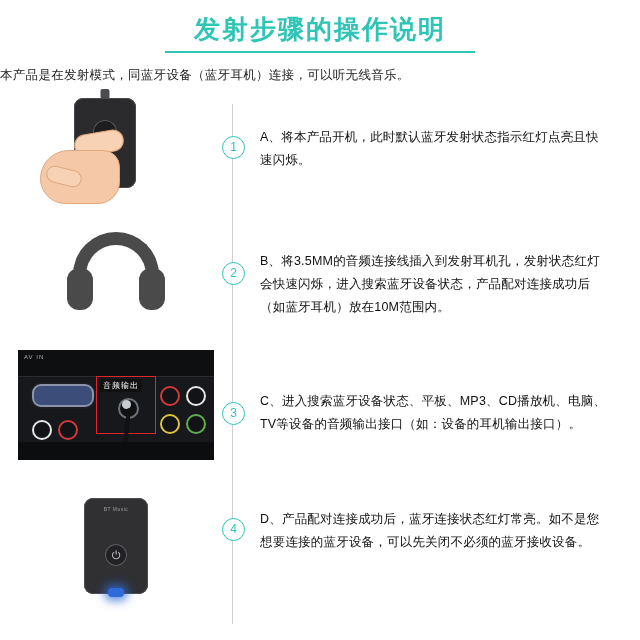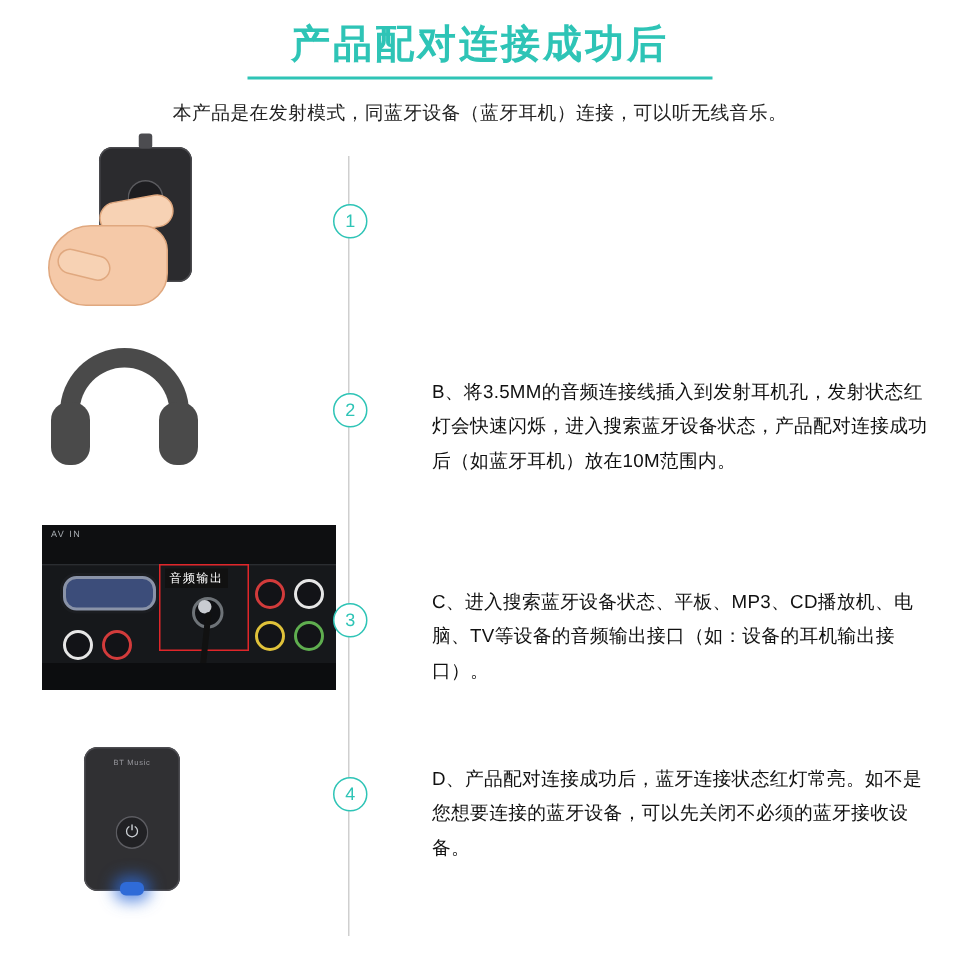--- a/index.html
+++ b/index.html
@@ -28,21 +28,21 @@
     padding-top: 14px;
     line-height: 1.2;
   }
   .title-underline {
     width: 310px;
     height: 2px;
     background: #2ec4b6;
     margin: 6px auto 0 auto;
   }
   .subtitle {
-    text-align: center;
+    text-align: left;
     color: #222;
     font-size: 12.5px;
     margin-top: 14px;
     letter-spacing: 0.3px;
   }
   .steps {
     position: relative;
     margin-top: 10px;
   }
   .vline {
@@ -55,24 +55,23 @@
   }
   .step {
     position: relative;
     display: flex;
     align-items: flex-start;
     min-height: 112px;
   }
   .step-art {
     width: 232px;
     display: flex;
-    justify-content: flex-start;
+    justify-content: center;
     align-items: center;
     flex: 0 0 232px;
-    margin-left: 28px;
   }
   .badge {
     position: absolute;
     left: 222px;
     width: 21px;
     height: 21px;
     border-radius: 50%;
     border: 1px solid #2ec4b6;
     background: #fff;
     color: #2ec4b6;
@@ -268,21 +267,21 @@
     background: #2f6bd8;
     box-shadow: 0 0 10px 4px rgba(47,107,216,0.75);
   }
 </style>
 </head>
 <body>
 
 <div class="page">
 
   <div>
-    <div class="title">产品配对连接成功后</div>
+    <div class="title">发射步骤的操作说明</div>
     <div class="title-underline"></div>
     <div class="subtitle">本产品是在发射模式，同蓝牙设备（蓝牙耳机）连接，可以听无线音乐。</div>
   </div>
 
   <div class="steps">
     <div class="vline"></div>
 
     <div class="step" style="margin-top:8px;">
       <div class="step-art">
         <div class="art1">
@@ -292,20 +291,21 @@
             <div class="lbl">BT Music</div>
           </div>
           <div class="hand">
             <div class="finger"></div>
             <div class="palm"></div>
             <div class="thumb"></div>
           </div>
         </div>
       </div>
       <div class="badge" style="top:42px;">1</div>
+      <div class="step-text" style="padding-top:32px;">A、将本产品开机，此时默认蓝牙发射状态指示红灯点亮且快速闪烁。</div>
     </div>
 
     <div class="step" style="margin-top:12px;">
       <div class="step-art">
         <div class="art2">
           <div class="hp-band"></div>
           <div class="hp-cup left"></div>
           <div class="hp-cup right"></div>
         </div>
       </div>

